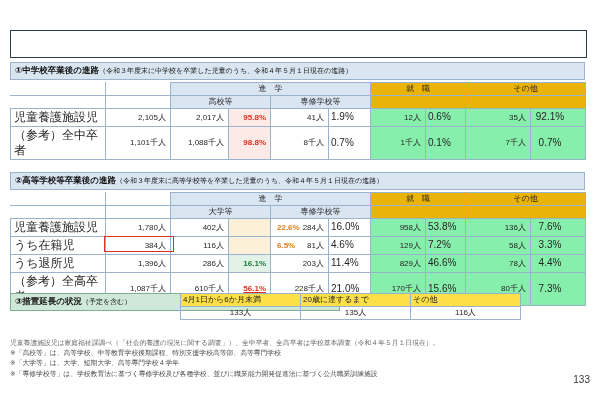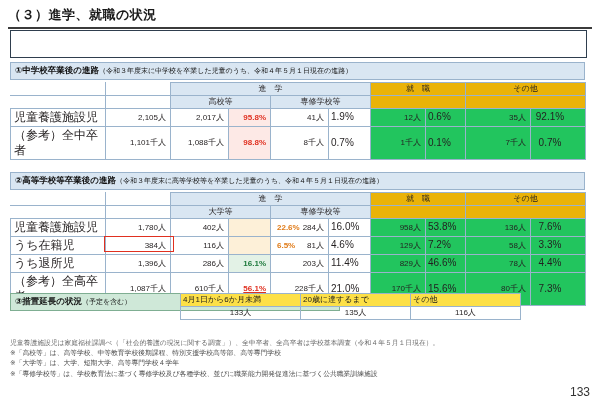--- a/index.html
+++ b/index.html
@@ -59,21 +59,21 @@
   .hdr{background:#d9e6f2;text-align:center;font-size:8px;}
   .hdr-green{background:#eab308;text-align:center;font-size:8px;}
   .hdr-blank{background:#ffffff;border-left:1px solid #ffffff;border-top:1px solid #ffffff;}
   .rowlab{background:#ffffff;text-align:left;padding-left:3px;font-size:12px;}
   .num{text-align:right;padding-right:4px;font-size:8px;}
   .pct{text-align:center;padding-right:18px;font-size:10px;}
   .pct-red{color:#e03020;font-weight:bold;background:#fde9e6;text-align:right;padding-right:4px;}
   .pct-red-plain{color:#e03020;font-weight:bold;text-align:right;padding-right:4px;text-decoration:underline;}
   .pct-orange{color:#e07b18;font-weight:bold;background:#fdf0d8;text-align:right;padding-right:4px;padding-left:48px;}
   .pct-green{color:#1e7a3c;font-weight:bold;background:#e3f2e6;text-align:right;padding-right:4px;}
-  .greenbg{background:#22c55e;}
+  .greenbg{background:#86efac;}
 
   .highlight-box{
     position:absolute;
     border:1.6px solid #e03020;
     pointer-events:none;
   }
 
   
   .t3 td{font-size:8px;}
   .t3 .h{background:#fde047;color:#1a1a1a;}
@@ -81,31 +81,28 @@
 
   
   .notes{
     position:absolute;left:10px;top:338px;width:580px;
     font-size:6.8px;line-height:1.5;color:#4a4a4a;
   }
   .notes div{white-space:nowrap;}
   .notes .first{color:#6a6a6a;}
 
   .pageno{
-    position:absolute;right:10px;bottom:6px;font-size:12px;color:#333;
+    position:absolute;right:10px;bottom:20px;font-size:10px;color:#333;
   }
 </style>
 </head>
 <body>
 
 <div class="page">
 
-  <div class="title-wrap">
-    <div class="title">（３）進学、就職の状況</div>
-  </div>
 
   <div class="topbox"></div>
 
   <div class="sec-head" style="left:10px;top:62px;width:575px;">
     <span>①中学校卒業後の進路</span><span class="note">（令和３年度末に中学校を卒業した児童のうち、令和４年５月１日現在の進路）</span>
   </div>
 
   <table style="left:10px;top:82px;width:575px;">
     <colgroup>
       <col style="width:95px">

